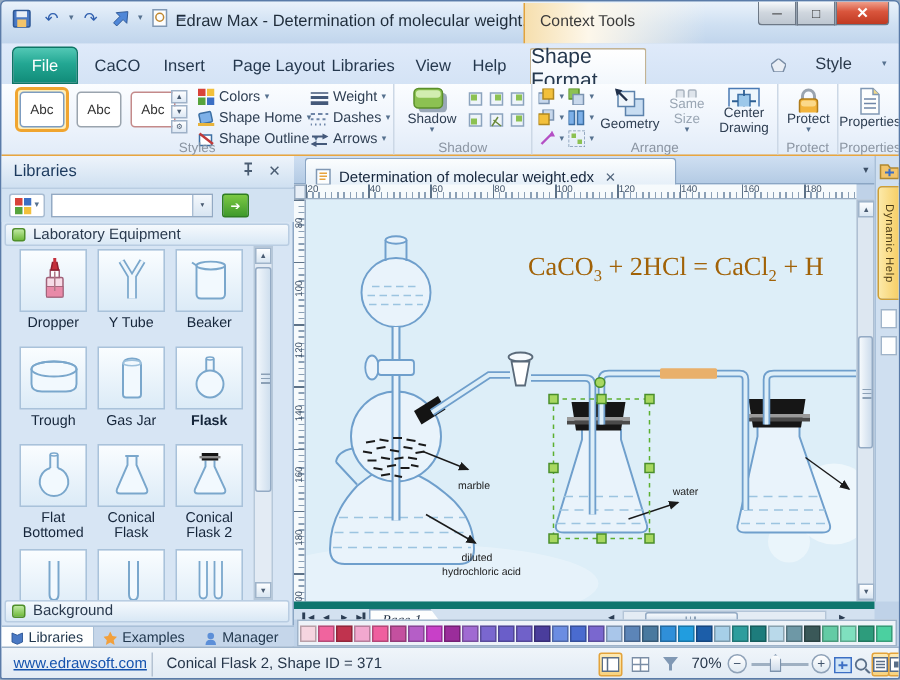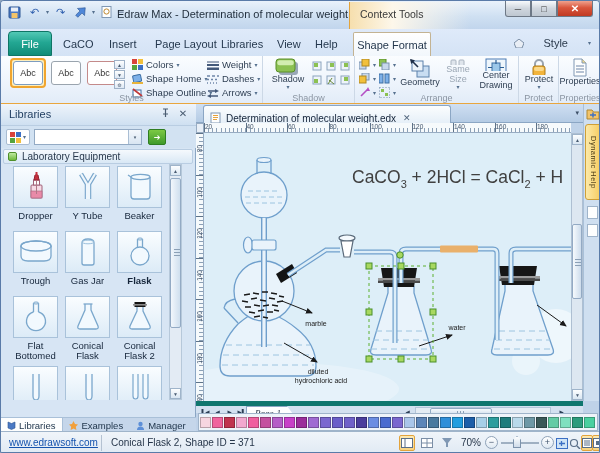--- a/index.html
+++ b/index.html
@@ -29,21 +29,21 @@
 
   
   .tabrow{position:absolute;left:0;top:28px;width:600px;height:27px;
     background:linear-gradient(#dfeafa,#d4e3f5);}
   .file-btn{position:absolute;left:7px;top:2px;width:44px;height:25px;border-radius:4px 4px 0 0;
     background:linear-gradient(#52c8b5,#23a793 45%,#118c79);border:1px solid #0e7565;
     color:#fff;font-size:11px;display:flex;align-items:center;justify-content:center;}
   .mtab{position:absolute;top:6px;height:21px;padding:3px 8px;font-size:11px;color:#25384e;}
   .ctxtab{position:absolute;left:352px;top:3px;width:78px;height:24px;
     background:linear-gradient(#ffffff,#f2f7fc);border:1px solid #c3b393;border-bottom:none;
-    border-radius:2px 2px 0 0;font-size:11px;color:#25384e;display:flex;align-items:center;justify-content:center;}
+    border-radius:2px 2px 0 0;font-size:14px;color:#25384e;display:flex;align-items:center;justify-content:center;}
   .style-area{position:absolute;right:10px;top:8px;font-size:11px;color:#2b3a4c;display:flex;align-items:center;gap:20px;}
 
   
   .ribbon{position:absolute;left:0;top:55px;width:600px;height:48px;
     background:linear-gradient(#fbfdff,#eef4fc 55%,#e2ecf8);border-bottom:1px solid #e9a63e;}
   .rgroup{position:absolute;top:0;height:47px;border-right:1px solid #ccd8e6;}
   .glabel{position:absolute;bottom:0;left:0;right:0;text-align:center;font-size:9px;color:#8b95a2;}
   .abcbox{position:absolute;top:5px;width:30px;height:24px;background:#fff;border-radius:3px;
     display:flex;align-items:center;justify-content:center;font-size:9px;color:#333;}
   .abc-sel{position:absolute;top:2px;width:36px;height:30px;border:2px solid #f0a52f;border-radius:4px;
@@ -113,21 +113,21 @@
   .rnum{position:absolute;top:0;font-size:6.5px;color:#44566c;}
   .corner{position:absolute;left:0;top:19px;width:8px;height:10px;background:#e8eff7;border:1px solid #98acc2;}
   .vruler{position:absolute;left:0;top:29px;width:8px;height:268px;background:#f6fafc;border-right:1px solid #98acc2;
     background-image:
       repeating-linear-gradient(180deg,#5d7288 0 1px,transparent 1px 41.5px),
       repeating-linear-gradient(180deg,#8ba0b6 0 1px,transparent 1px 4.15px);
     background-size:8px 100%,4px 100%;background-position:100% 0,100% 0;background-repeat:repeat-y;}
   .rnumv{position:absolute;left:0px;font-size:6.5px;color:#44566c;writing-mode:vertical-rl;transform:rotate(180deg);}
   .canvas{position:absolute;left:8px;top:29px;width:367px;height:268px;background:#ddeef8;overflow:hidden;}
   .formula{position:absolute;left:148px;top:34px;width:219px;height:26px;overflow:hidden;white-space:nowrap;
-    font-family:Liberation Sans, sans-serif;font-size:17.5px;color:#404040;}
+    font-family:Liberation Serif, serif;font-size:17.5px;color:#a16207;}
   .formula sub{font-size:11px;}
   .vscroll{position:absolute;left:375px;top:29px;width:12px;height:268px;background:#dde7f1;border:1px solid #aebfd2;}
   .vthumb{position:absolute;left:0;top:90px;width:10px;height:75px;background:linear-gradient(90deg,#f6fafd,#cddcec);
     border:1px solid #93aac4;border-radius:2px;}
   .grip{position:absolute;left:2px;top:34px;width:6px;height:7px;
     background:repeating-linear-gradient(180deg,#8ba0b6 0 1px,transparent 1px 3px);}
   .helpstrip{position:absolute;left:387px;top:0;width:18px;height:297px;background:#cfdff0;border-left:1px solid #a9c0d8;}
   .helptab{position:absolute;left:1px;top:20px;width:16px;height:76px;border:1px solid #cf9f35;border-radius:3px 0 0 3px;
     background:linear-gradient(90deg,#fce9a8,#f6cd62);display:flex;align-items:center;justify-content:center;}
   .helptext{writing-mode:vertical-rl;font-size:7.5px;color:#4a3a14;letter-spacing:.5px;}
@@ -549,20 +549,24 @@
       </div>
 
       <div class="libscroll">
         <div class="sarrow" style="top:0;">▲</div>
         <div class="sthumb" style="top:13px;height:150px;">
             <div class="grip" style="top:70px;left:2.5px;"></div>
           </div>
         <div class="sarrow" style="bottom:0;">▼</div>
       </div>
 
+      <div class="sectionbar bgbar-pos">
+        <span class="seccube"></span>
+        <span>Background</span>
+      </div>
 
       <div class="libtabs">
         <div class="ltab active">
           <svg width="9" height="9">
               <path d="M1,1 L4.5,2.5 L8,1 L8,7 L4.5,8.5 L1,7 Z" fill="#4a79c4" stroke="#2d5694" stroke-width=".6"></path>
             </svg>
           <span>Libraries</span>
         </div>
         <div class="ltab">
           <svg width="9" height="9">

